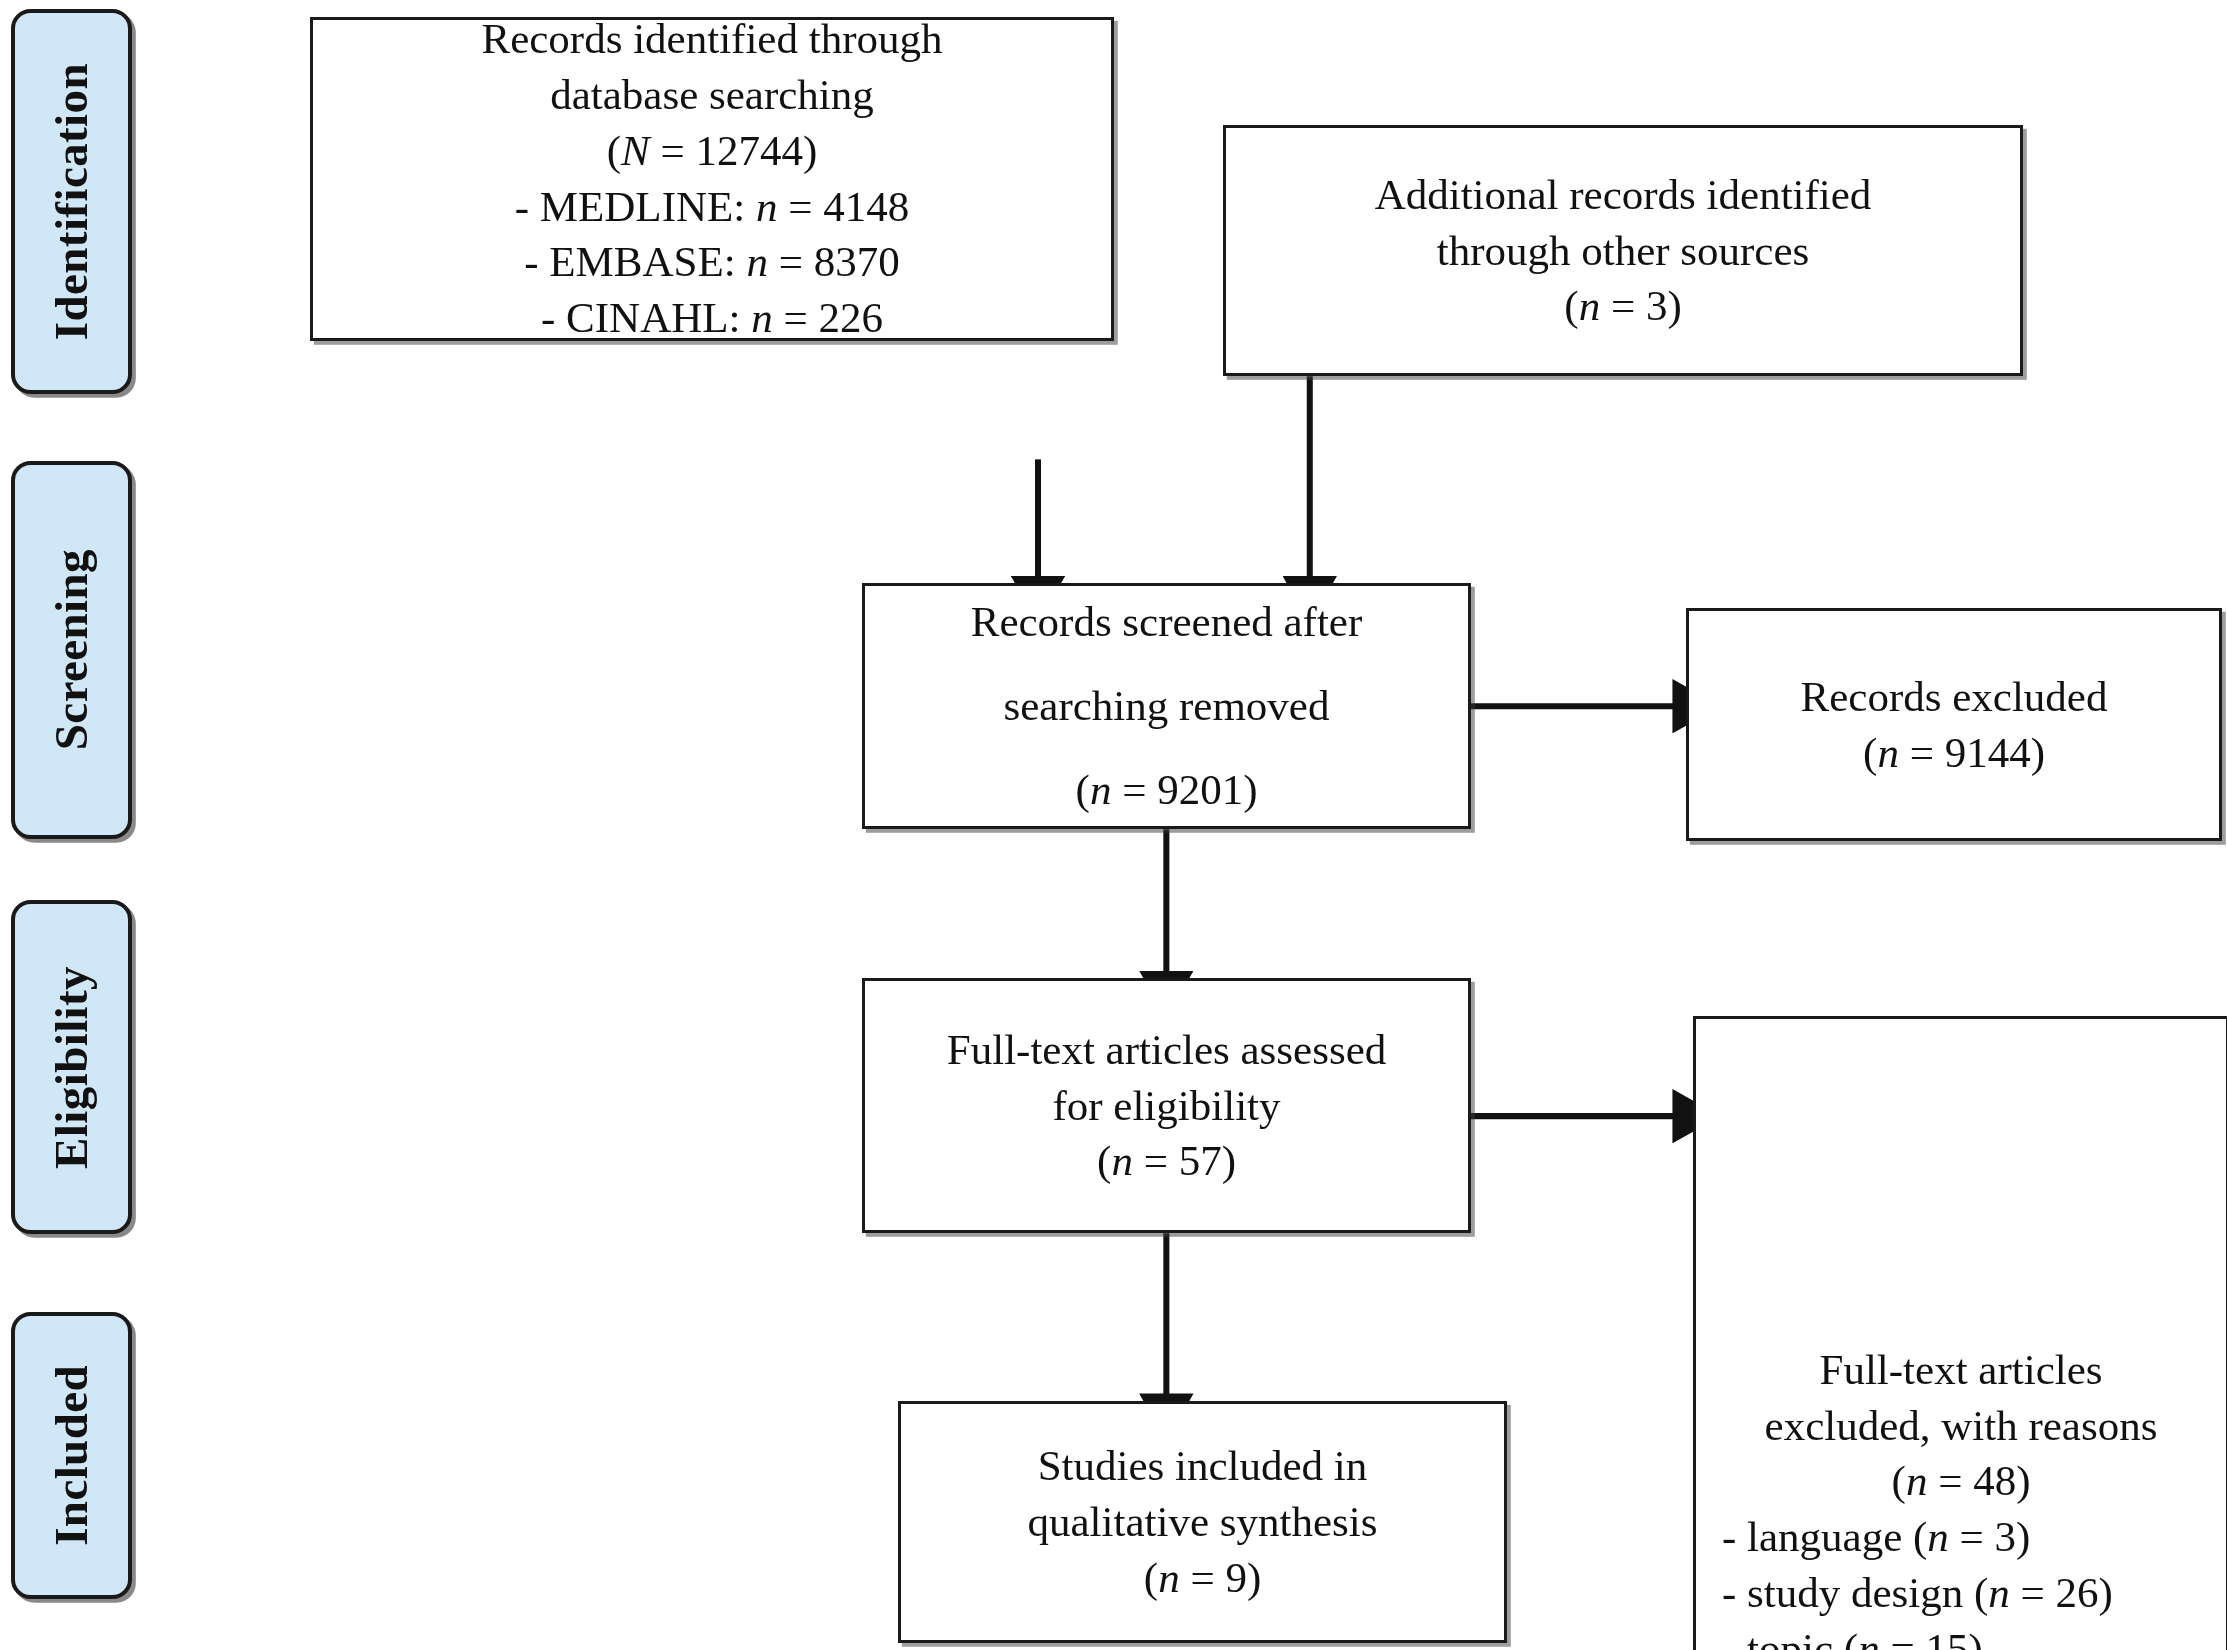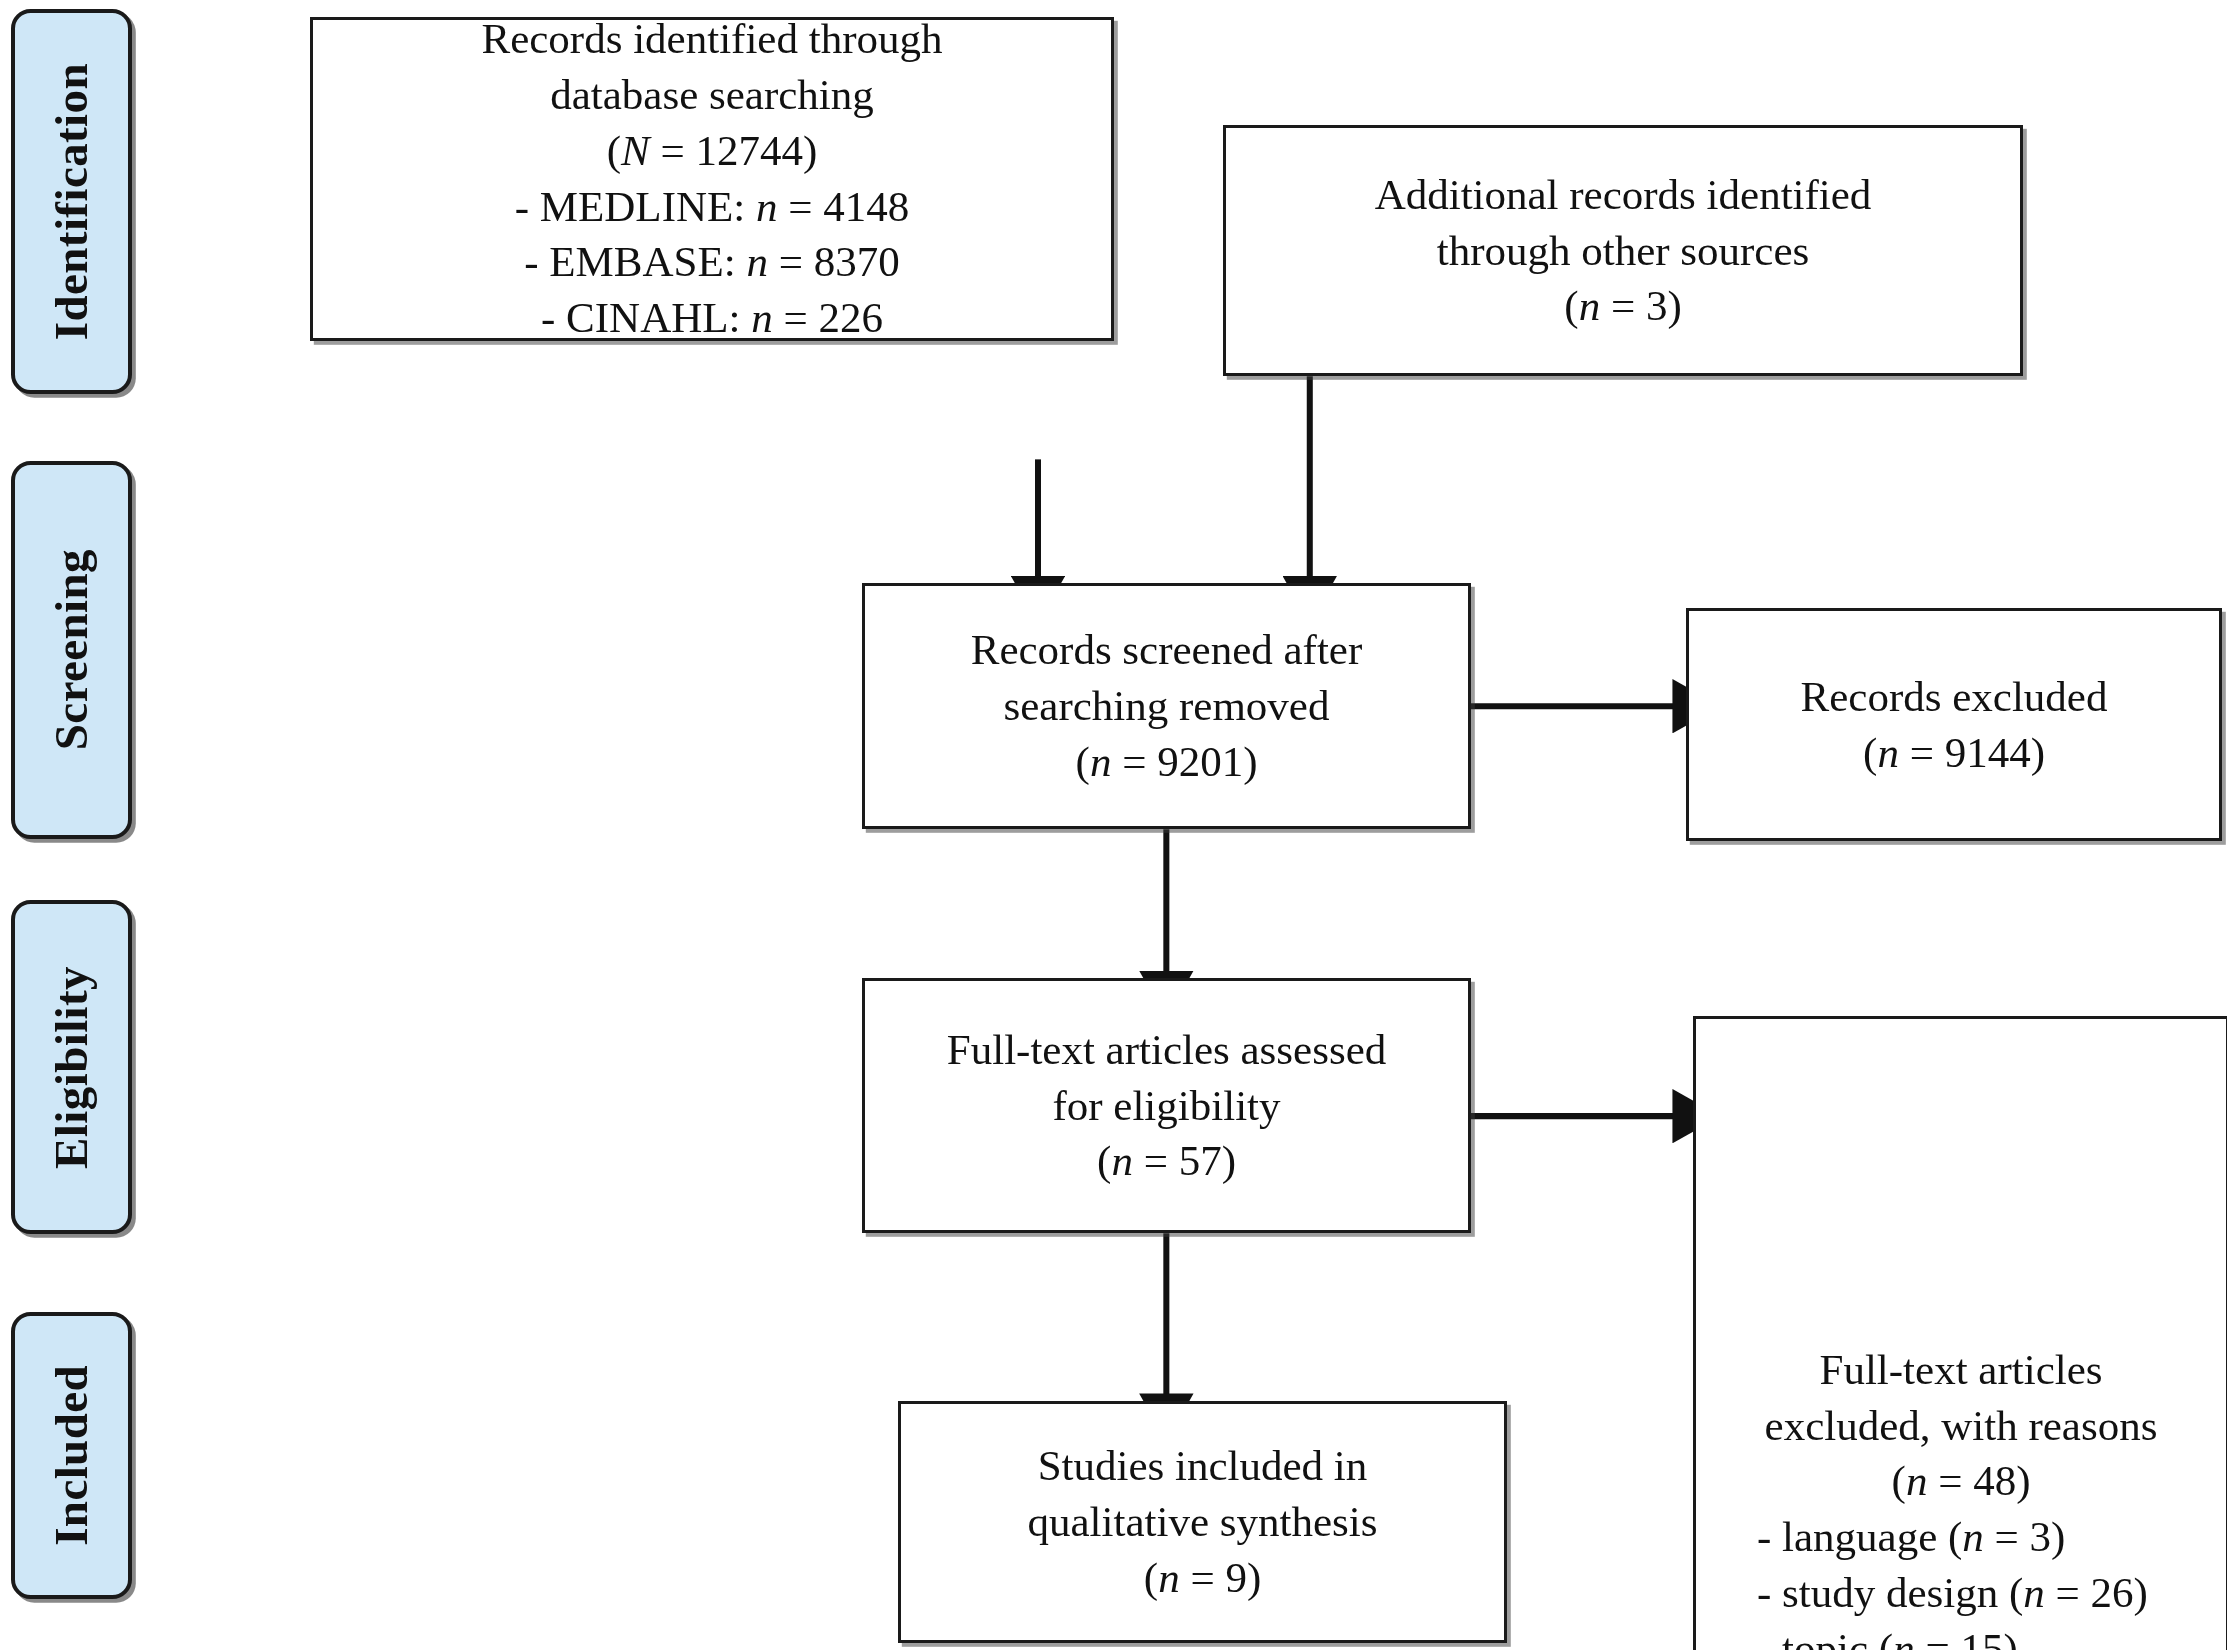--- a/index.html
+++ b/index.html
@@ -55,21 +55,20 @@
     font-size: 43px;
     line-height: 1.30;
     color: #111111;
     text-align: center;
     white-space: nowrap;
   }
   .flow-box.left-list .line.bullet {
     align-self: flex-start;
     padding-left: 26px;
     text-align: left;
-    margin-left: 35px;
   }
   .it { font-style: italic; }
 
   
   #connectors {
     position: absolute;
     left: 0;
     top: 0;
     width: 2227px;
     height: 1651px;
@@ -137,21 +136,21 @@
       <div class="line">- EMBASE: <span class="it">n</span> = 8370</div>
       <div class="line">- CINAHL: <span class="it">n</span> = 226</div>
     </div>
 
   <div class="flow-box" style="left:1223px; top:125px; width:800px; height:251px;">
       <div class="line">Additional records identified</div>
       <div class="line">through other sources</div>
       <div class="line">(<span class="it">n</span> = 3)</div>
     </div>
 
-  <div class="flow-box" style="left:862px; top:583px; width:609px; height:246px;">
+  <div class="flow-box" style="left:862px; top:583px; width:609px; height:246px;gap:28px;">
       <div class="line">Records screened after</div>
       <div class="line">searching removed</div>
       <div class="line">(<span class="it">n</span> = 9201)</div>
     </div>
 
   <div class="flow-box" style="left:1686px; top:608px; width:536px; height:233px;">
       <div class="line">Records excluded</div>
       <div class="line">(<span class="it">n</span> = 9144)</div>
     </div>
 

